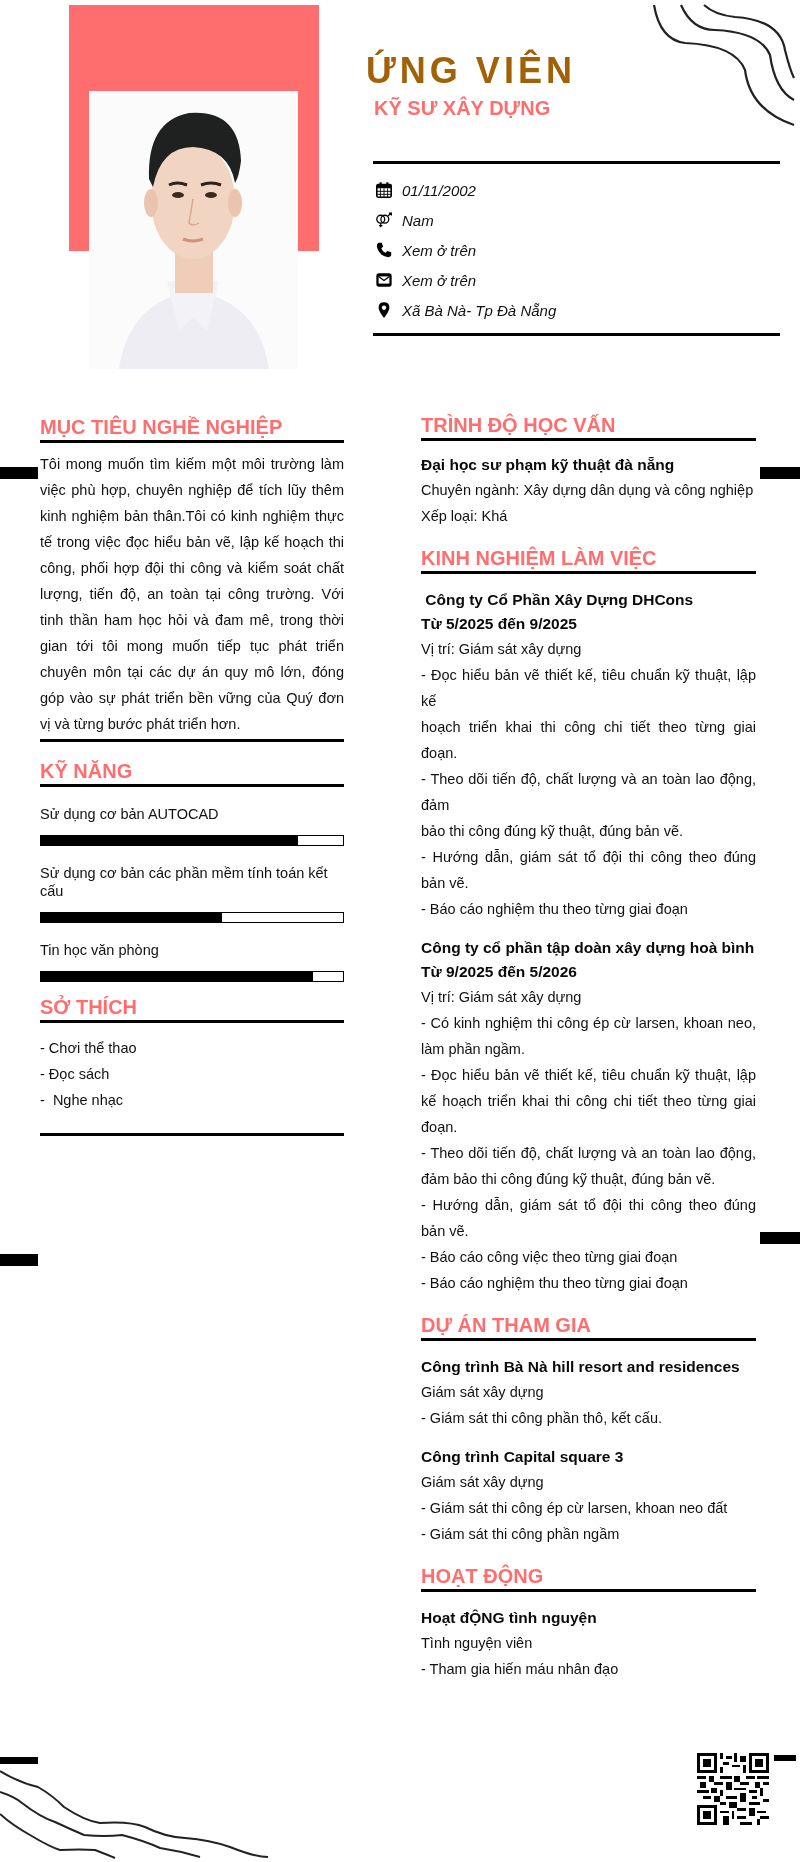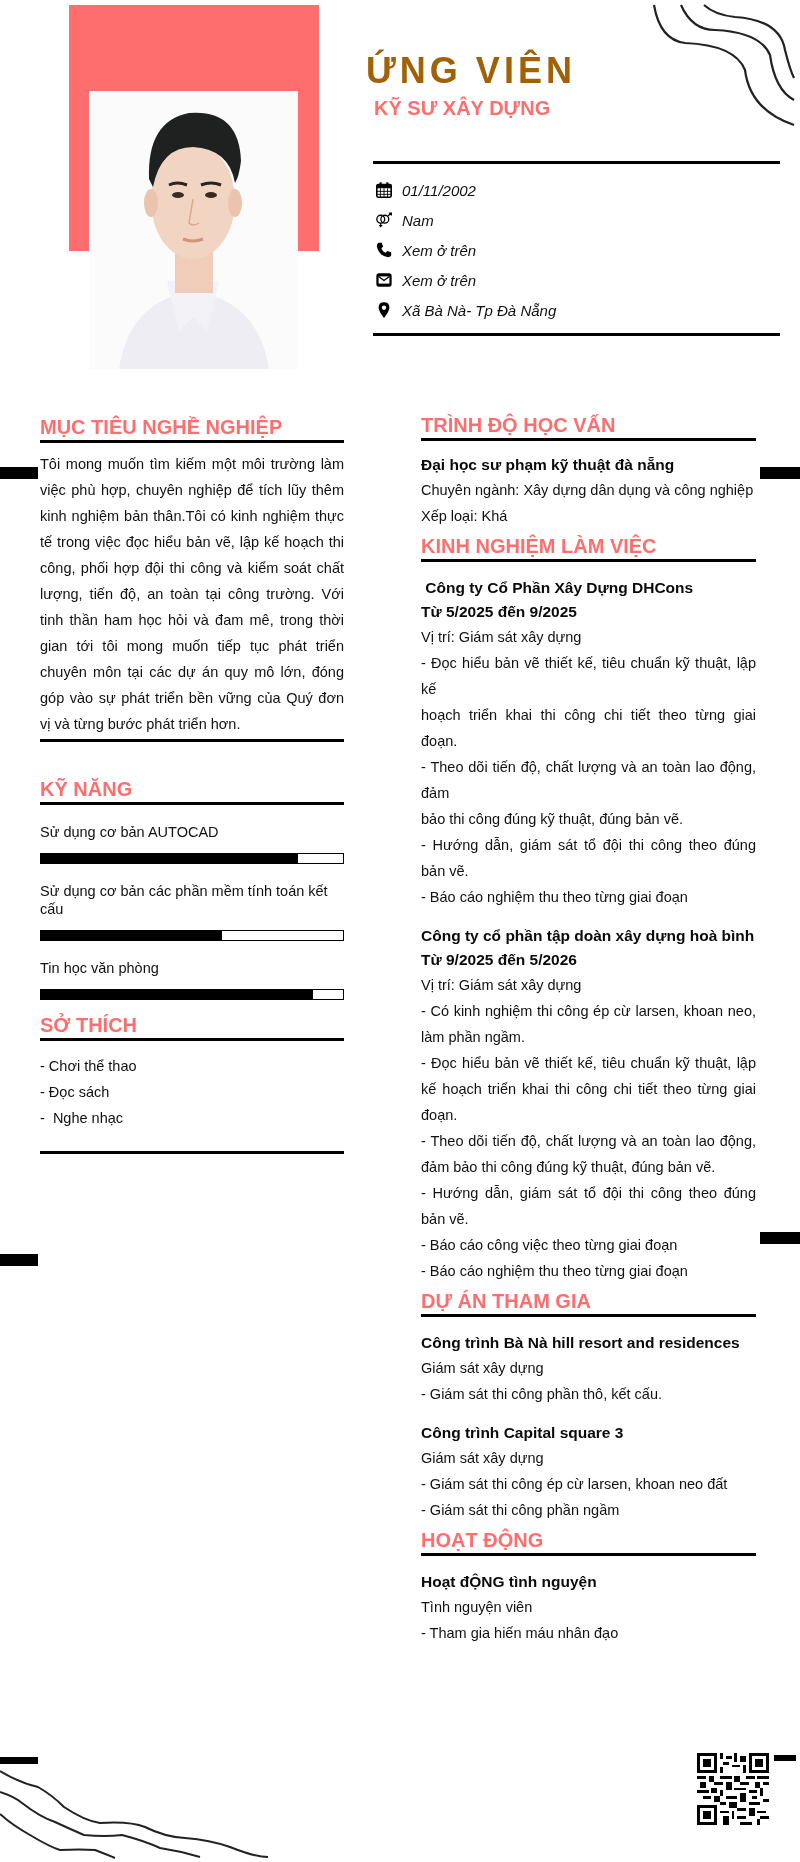--- a/index.html
+++ b/index.html
@@ -26,34 +26,34 @@
   .contact-item .ico svg { width: 18px; height: 18px; }
 
   .section-title { font-size: 20px; font-weight: bold; color: #ff6e6e; line-height: 26px; border-bottom: 3px solid #000; }
 
   .left-col { position: absolute; left: 40px; top: 414px; width: 304px; }
   .right-col { position: absolute; left: 421px; top: 412px; width: 335px; }
 
   .body-text { font-size: 14.5px; line-height: 26px; color: #111; text-align: justify; }
   .objective { margin-top: 8px; padding-bottom: 2px; border-bottom: 3px solid #000; }
 
-  .skills { margin-top: 34px; }
+  .skills { margin-top: 16px; }
   .skill { margin-top: 18px; }
   .skill:first-child { margin-top: 22px; }
   .skill-label { font-size: 14.5px; line-height: 18px; color: #111; }
   .skill-bar { margin-top: 12px; height: 11px; border: 1px solid #000; background: #fff; position: relative; }
   .skill-fill { position: absolute; left: 0; top: 0; bottom: 0; background: #000; }
 
   .hobbies { margin-top: 12px; }
   .hobby-list { margin-top: 12px; padding-bottom: 20px; border-bottom: 3px solid #000; }
   .hobby-list div { font-size: 14.5px; line-height: 26px; }
 
   .entry-title { font-size: 15.5px; font-weight: bold; line-height: 24px; color: #0a0a0a; }
   .edu { margin-top: 12px; }
-  .block { margin-top: 4px; }
+  .block { margin-top: 16px; }
   .sub-gap { margin-top: 14px; }
 
   .qr { position: absolute; left: 697px; top: 1753px; width: 72px; height: 72px; }
   .brand { position: absolute; left: 658px; top: 1916px; font-family: "Liberation Mono", "DejaVu Sans Mono", monospace; font-size: 14px; color: #333; }
 </style>
 </head>
 <body>
 
 <div class="photo-frame"></div>
 <div class="photo">

